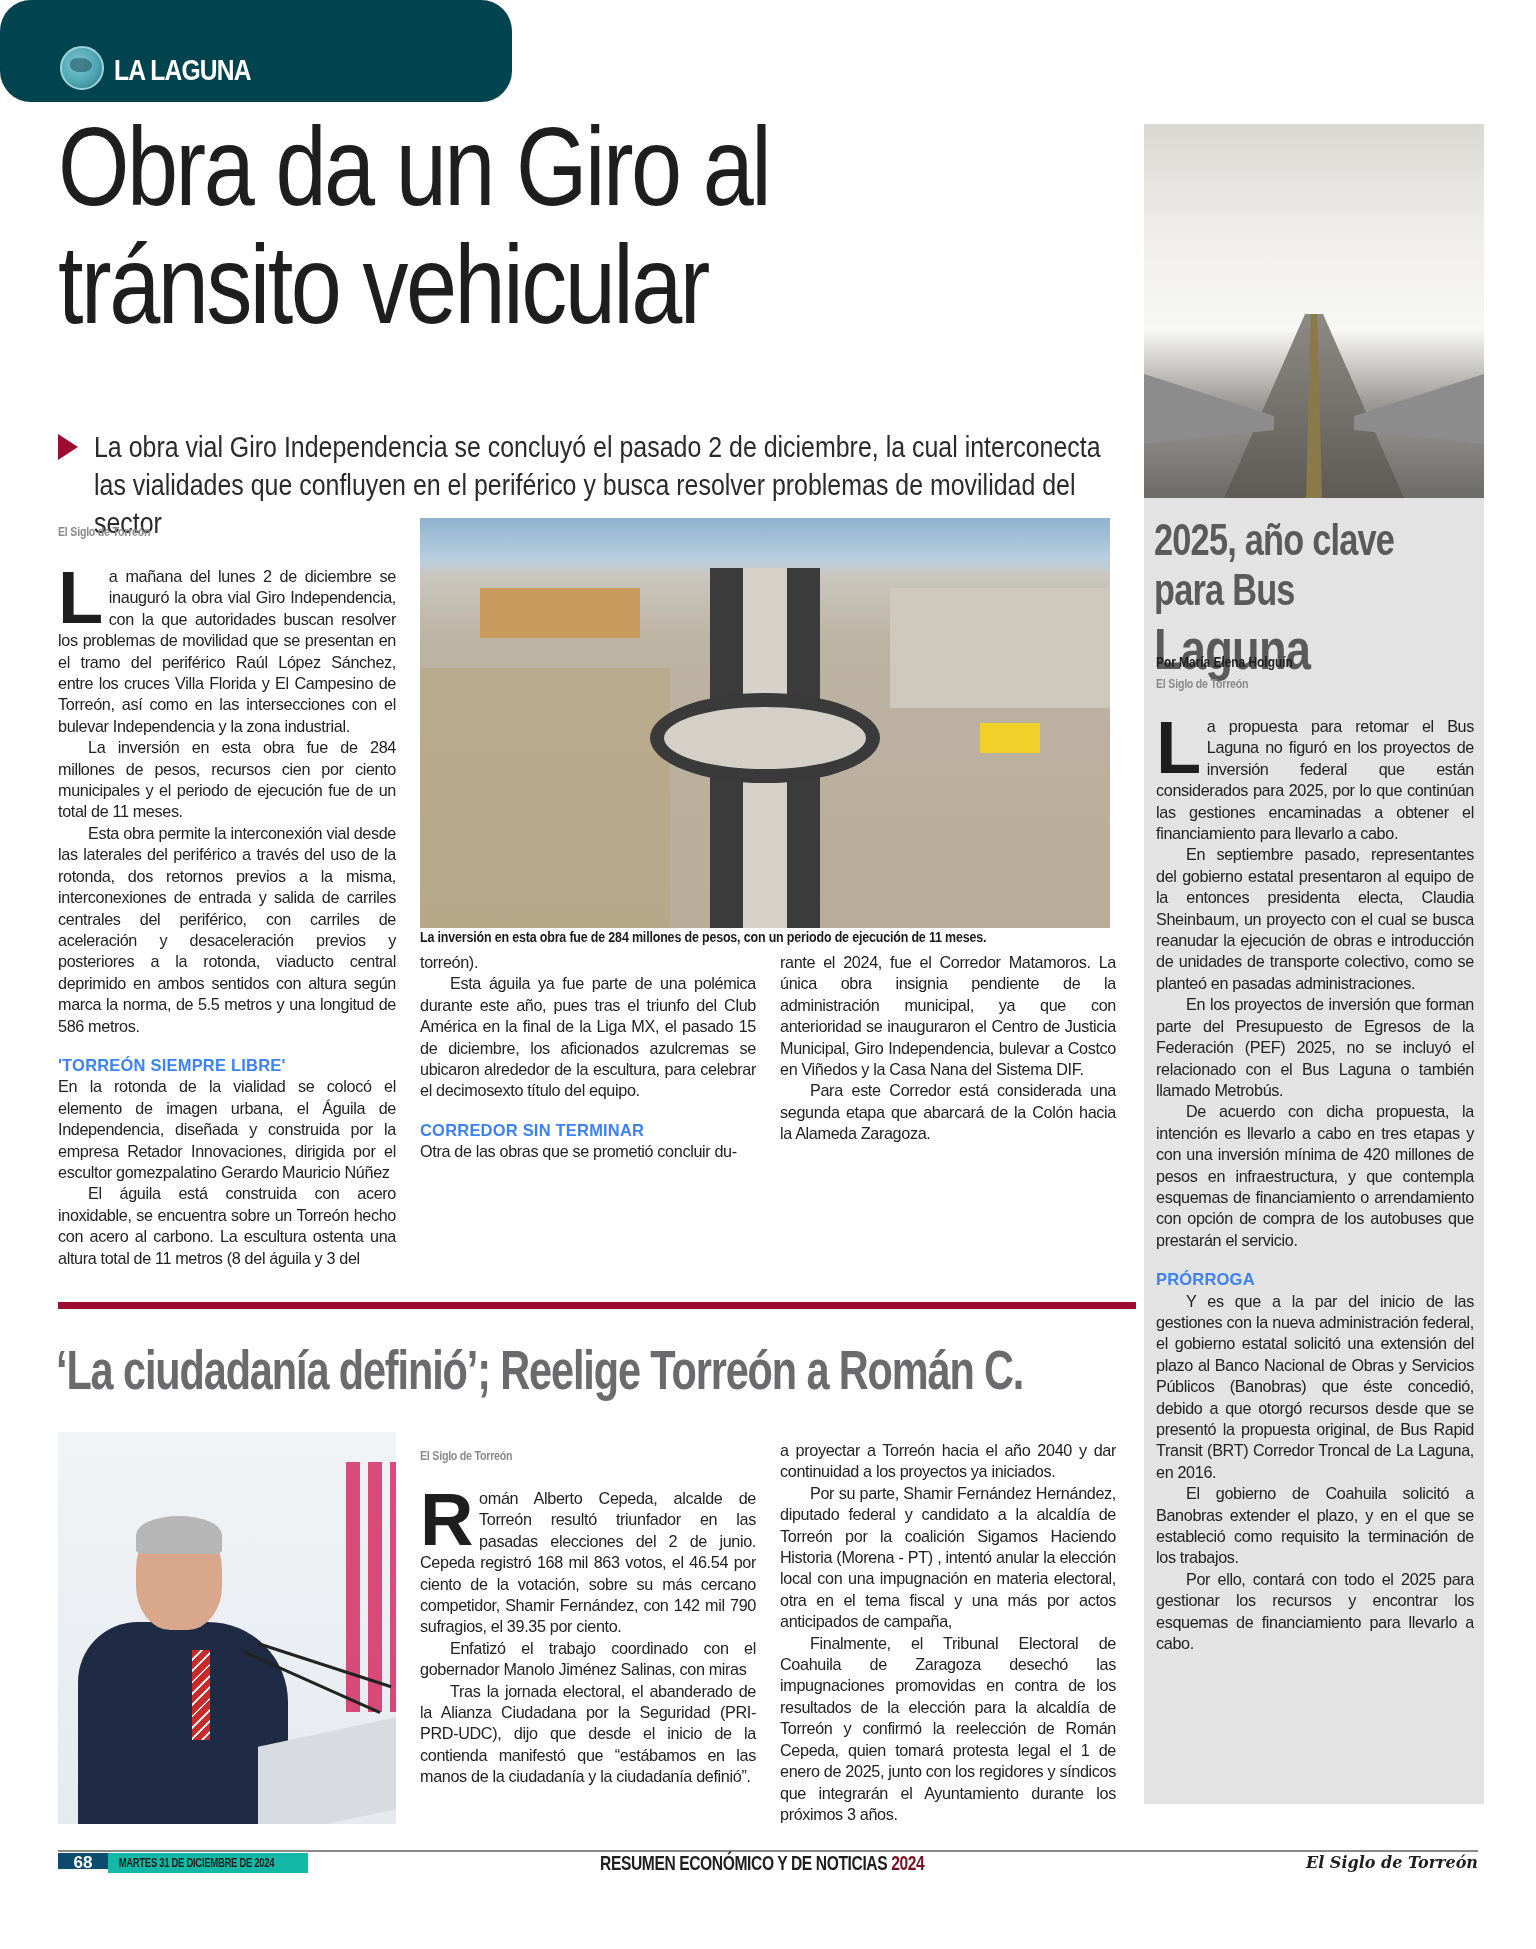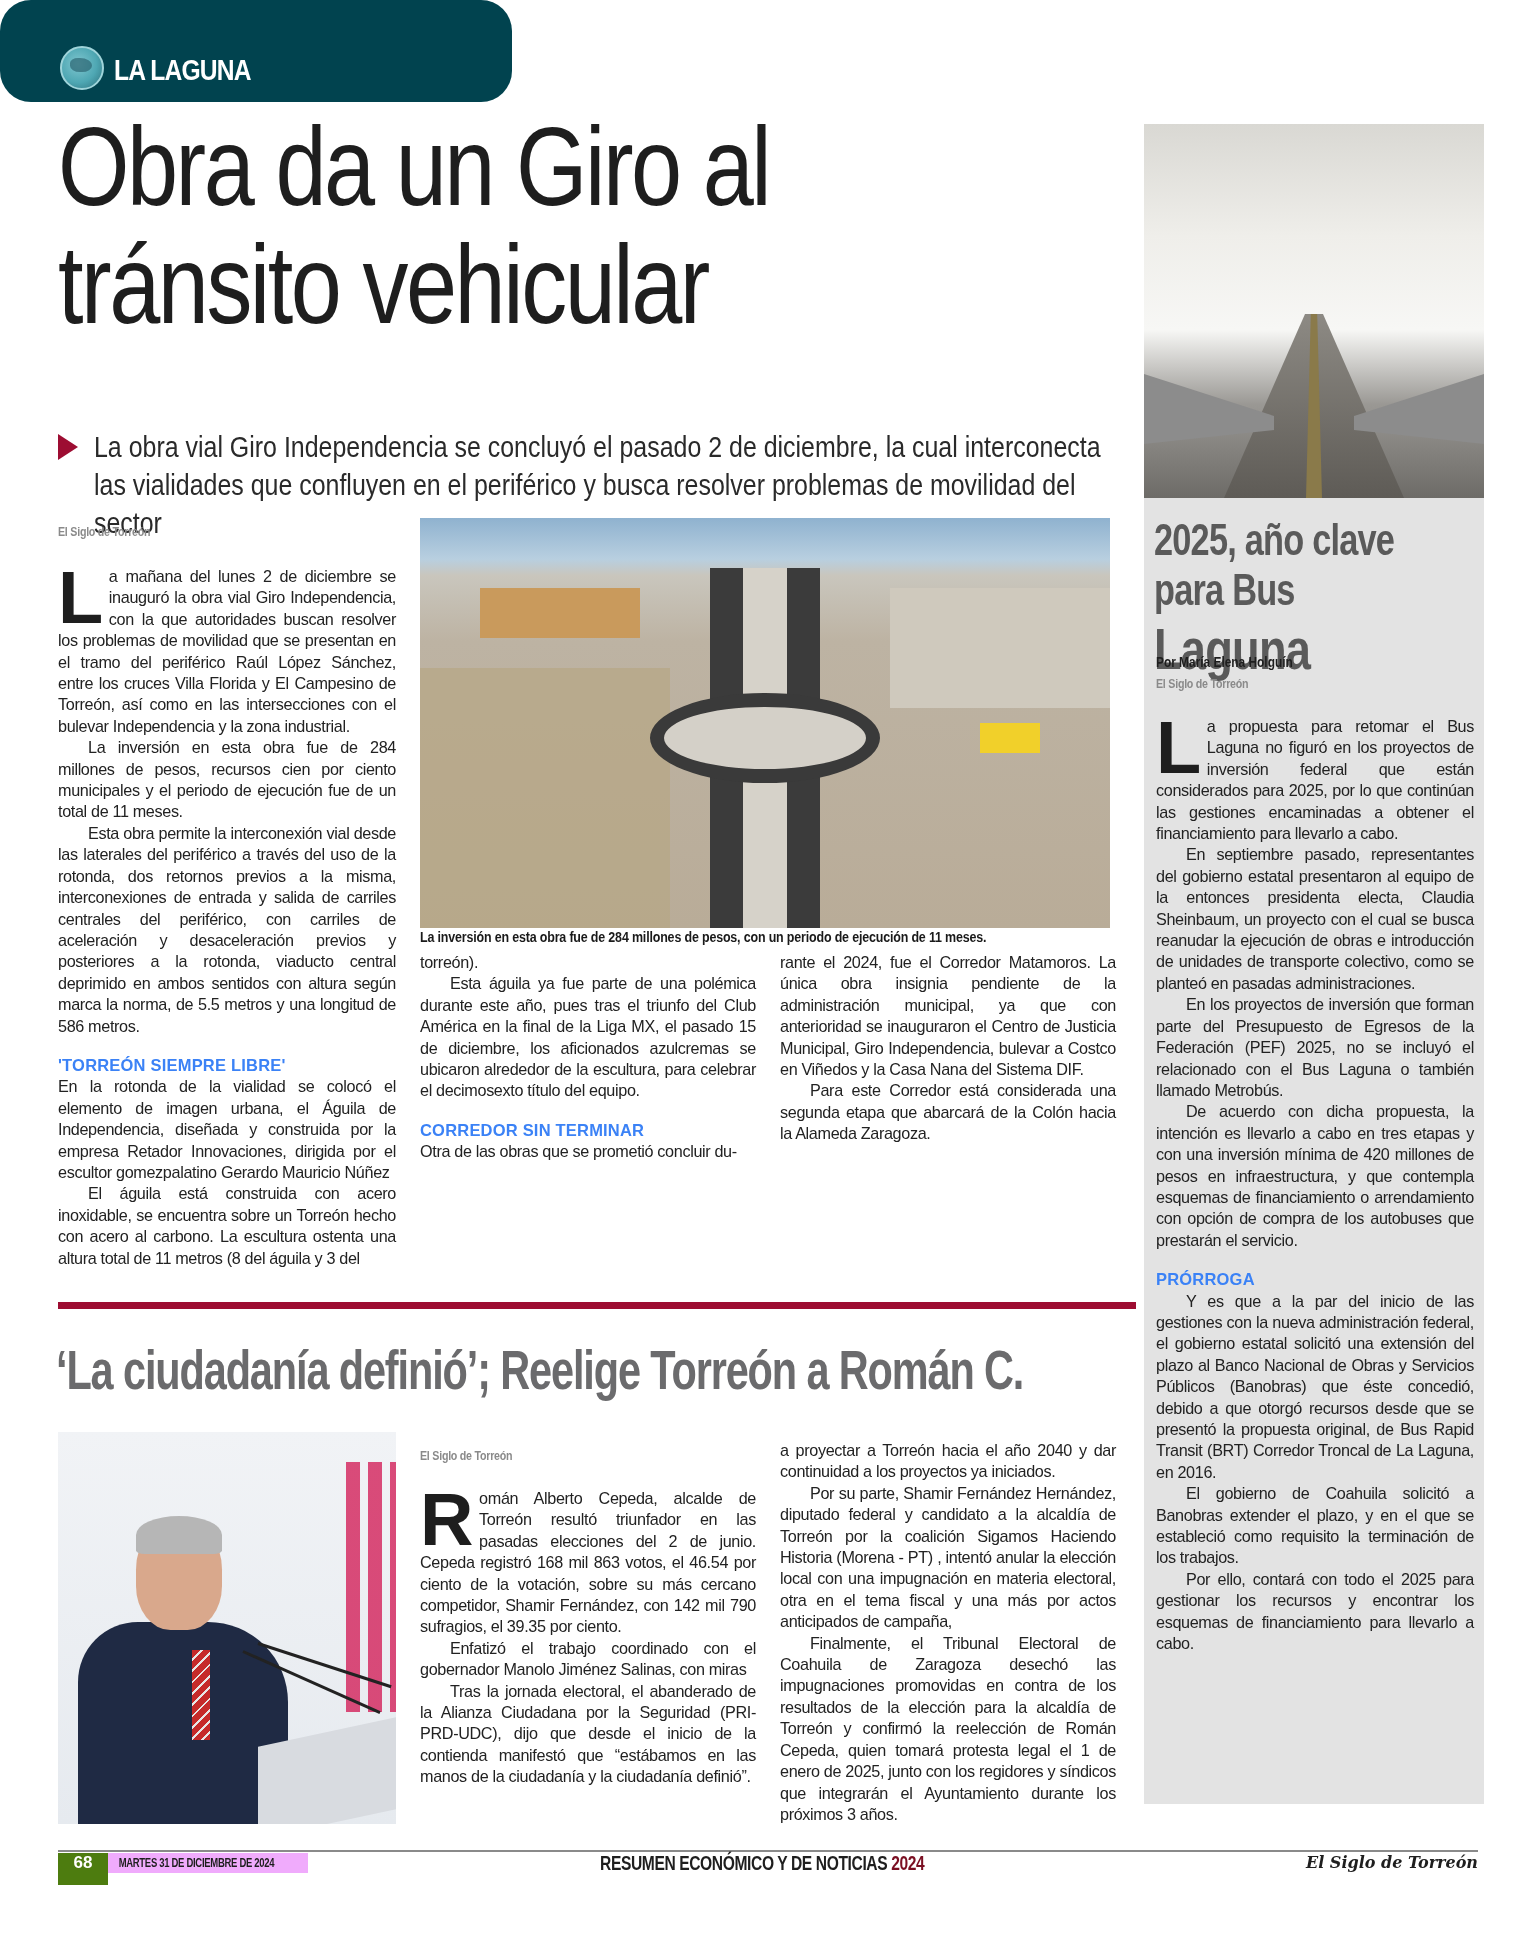--- a/index.html
+++ b/index.html
@@ -62,22 +62,22 @@
   .portrait .red-letters { position: absolute; right: 0; top: 30px; width: 50px; height: 250px; background: repeating-linear-gradient(90deg,#d3215a 0 14px, transparent 14px 22px); opacity: .8; }
   .portrait .suit { position: absolute; left: 20px; top: 190px; width: 210px; height: 210px; background: #1f2a44; border-radius: 60px 80px 0 0; }
   .portrait .head { position: absolute; left: 78px; top: 88px; width: 86px; height: 110px; background: #d9a88c; border-radius: 45% 45% 40% 40%; }
   .portrait .hair { position: absolute; left: 78px; top: 84px; width: 86px; height: 38px; background: #b6b6b6; border-radius: 50% 50% 10% 10%; }
   .portrait .tie { position: absolute; left: 134px; top: 218px; width: 18px; height: 90px; background: repeating-linear-gradient(135deg,#c62a2a 0 6px,#e7e7e7 6px 8px); }
   .portrait .podium { position: absolute; left: 200px; top: 300px; width: 138px; height: 92px; background: #d8dbe0; transform: skewY(-12deg); }
   .portrait .mic { position: absolute; left: 185px; top: 218px; width: 150px; height: 3px; background: #222; transform: rotate(24deg); transform-origin: left; }
   .portrait .mic2 { position: absolute; left: 200px; top: 210px; width: 140px; height: 3px; background: #222; transform: rotate(18deg); transform-origin: left; }
 
   .footer-rule { position: absolute; left: 58px; top: 1850px; width: 1420px; height: 2px; background: #8a8a8a; }
-  .page-num { position: absolute; left: 58px; top: 1853px; width: 50px; height: 32px; background: #4d7c0f; color: #fff; font-family: "Liberation Sans", sans-serif; font-weight: bold; font-size: 17px; line-height: 20px; text-align: center; }
-  .date-box { position: absolute; left: 108px; top: 1853px; width: 200px; height: 20px; background: #f0abfc; }
+  .page-num { position: absolute; left: 58px; top: 1853px; width: 50px; height: 16px; background: #0c4a6e; color: #fff; font-family: "Liberation Sans", sans-serif; font-weight: bold; font-size: 17px; line-height: 20px; text-align: center; }
+  .date-box { position: absolute; left: 108px; top: 1853px; width: 200px; height: 20px; background: #14b8a6; }
   .date-box span { display: block; font-family: "Liberation Sans", sans-serif; font-weight: bold; font-size: 12.5px; line-height: 20px; padding-left: 14px; color: #1e1e1e; transform: scaleX(0.76); transform-origin: left; white-space: nowrap; letter-spacing: -0.4px; }
   .footer-title { position: absolute; left: 600px; top: 1852px; font-family: "Liberation Sans", sans-serif; font-weight: bold; font-size: 20px; color: #1e1e1e; transform: scaleX(0.78); transform-origin: left; white-space: nowrap; letter-spacing: -0.5px; }
   .footer-title .yr { color: #7a0f22; }
   .masthead { position: absolute; right: 58px; top: 1853px; font-family: "DejaVu Serif", serif; font-weight: bold; font-size: 16px; color: #1e1e1e; font-style: italic; }
 </style>
 </head>
 <body>
 
 <div class="section-bar">
   <div class="globe"></div>

